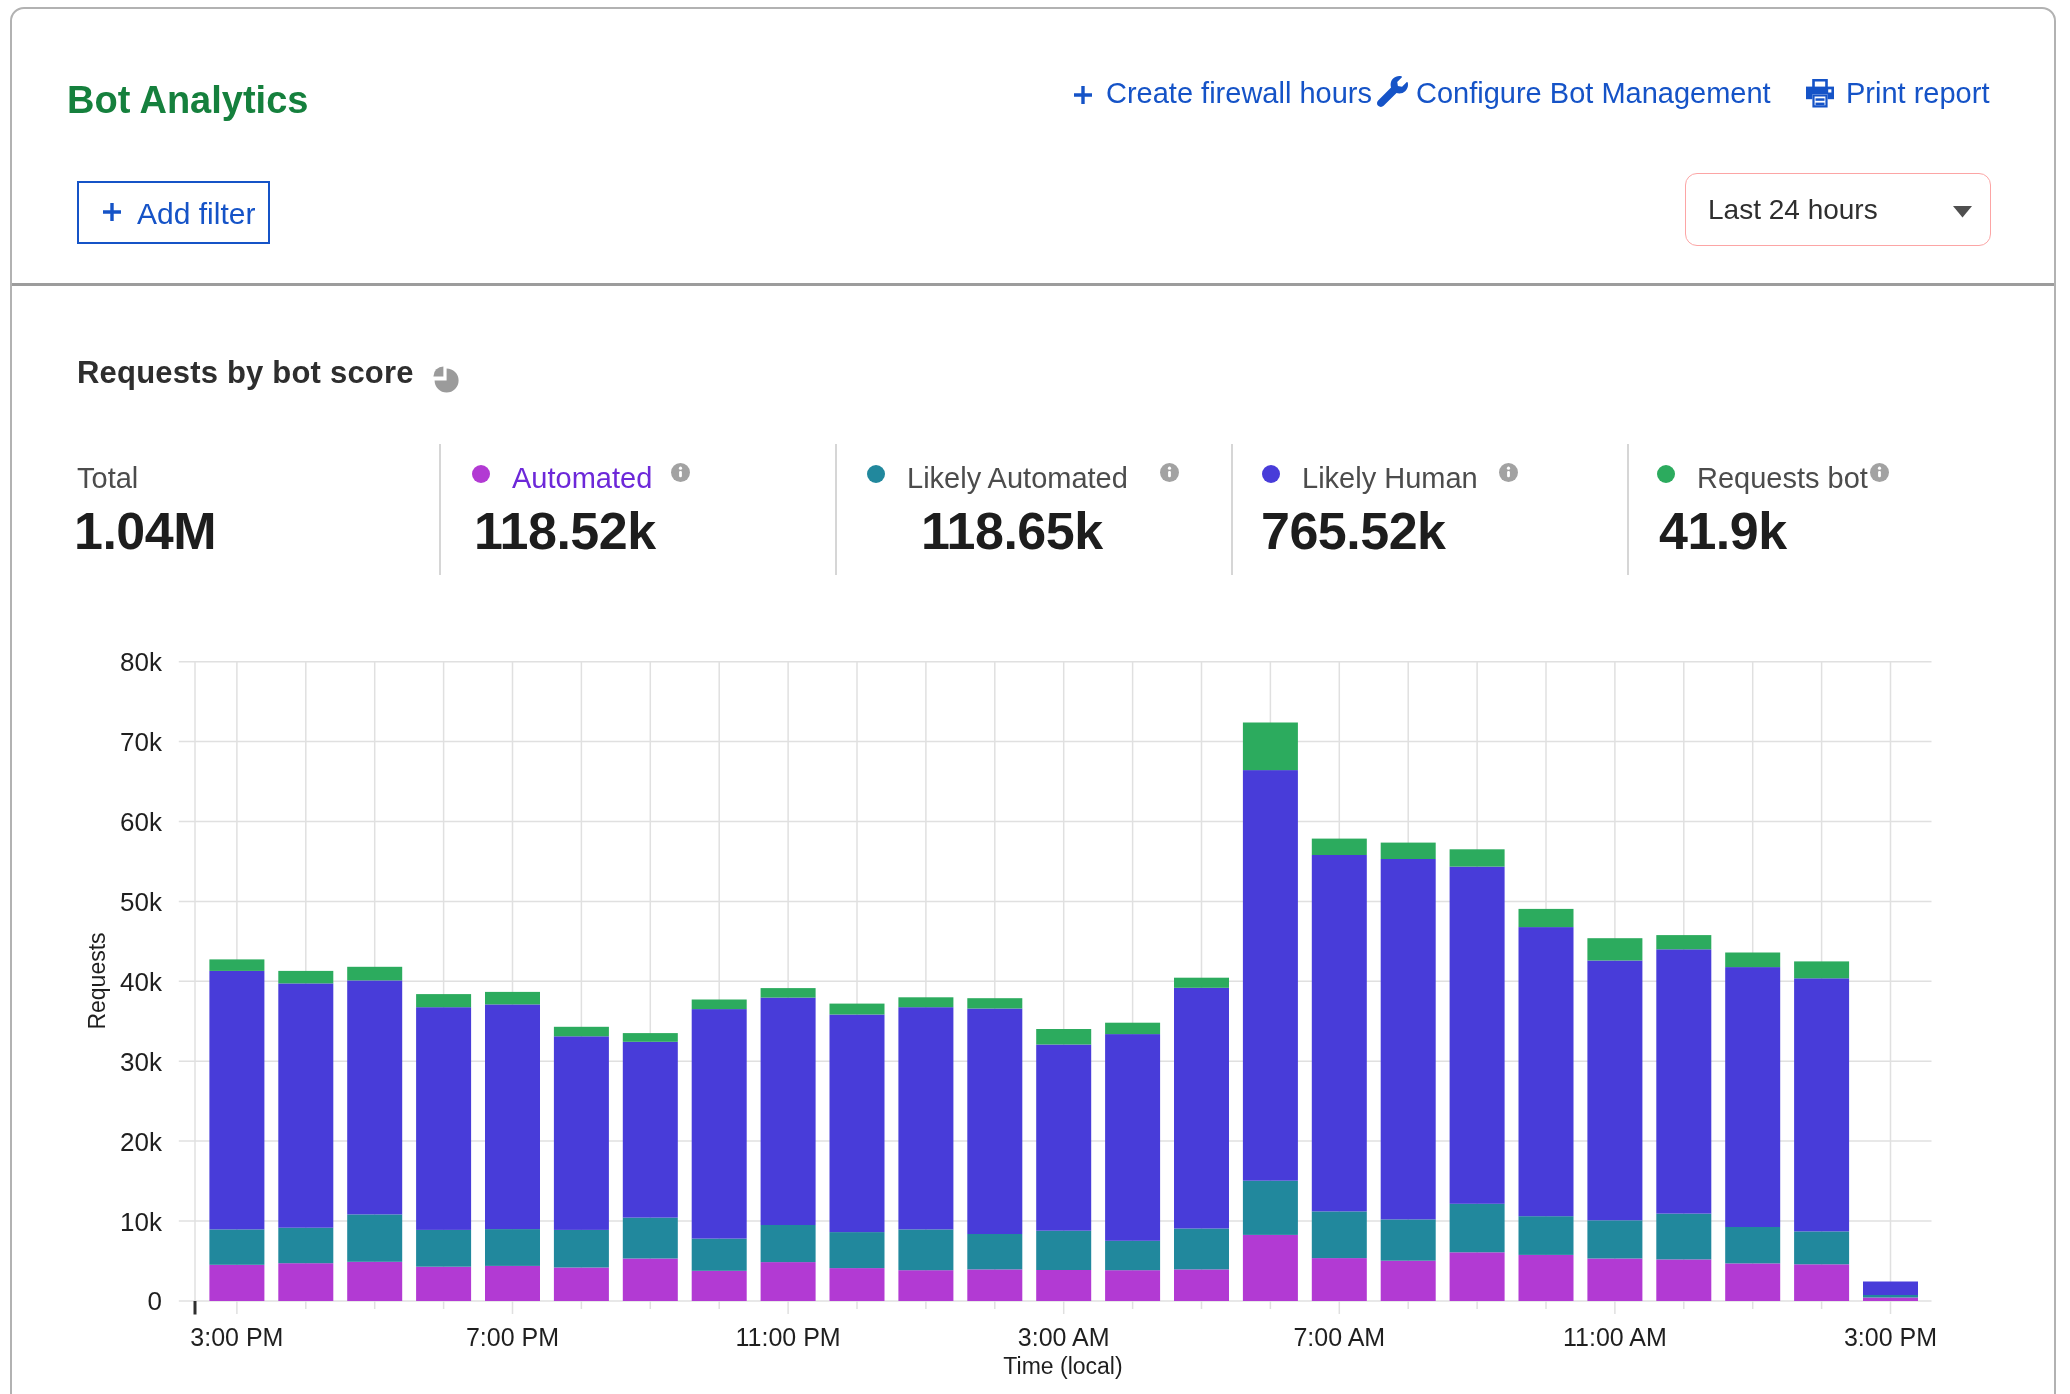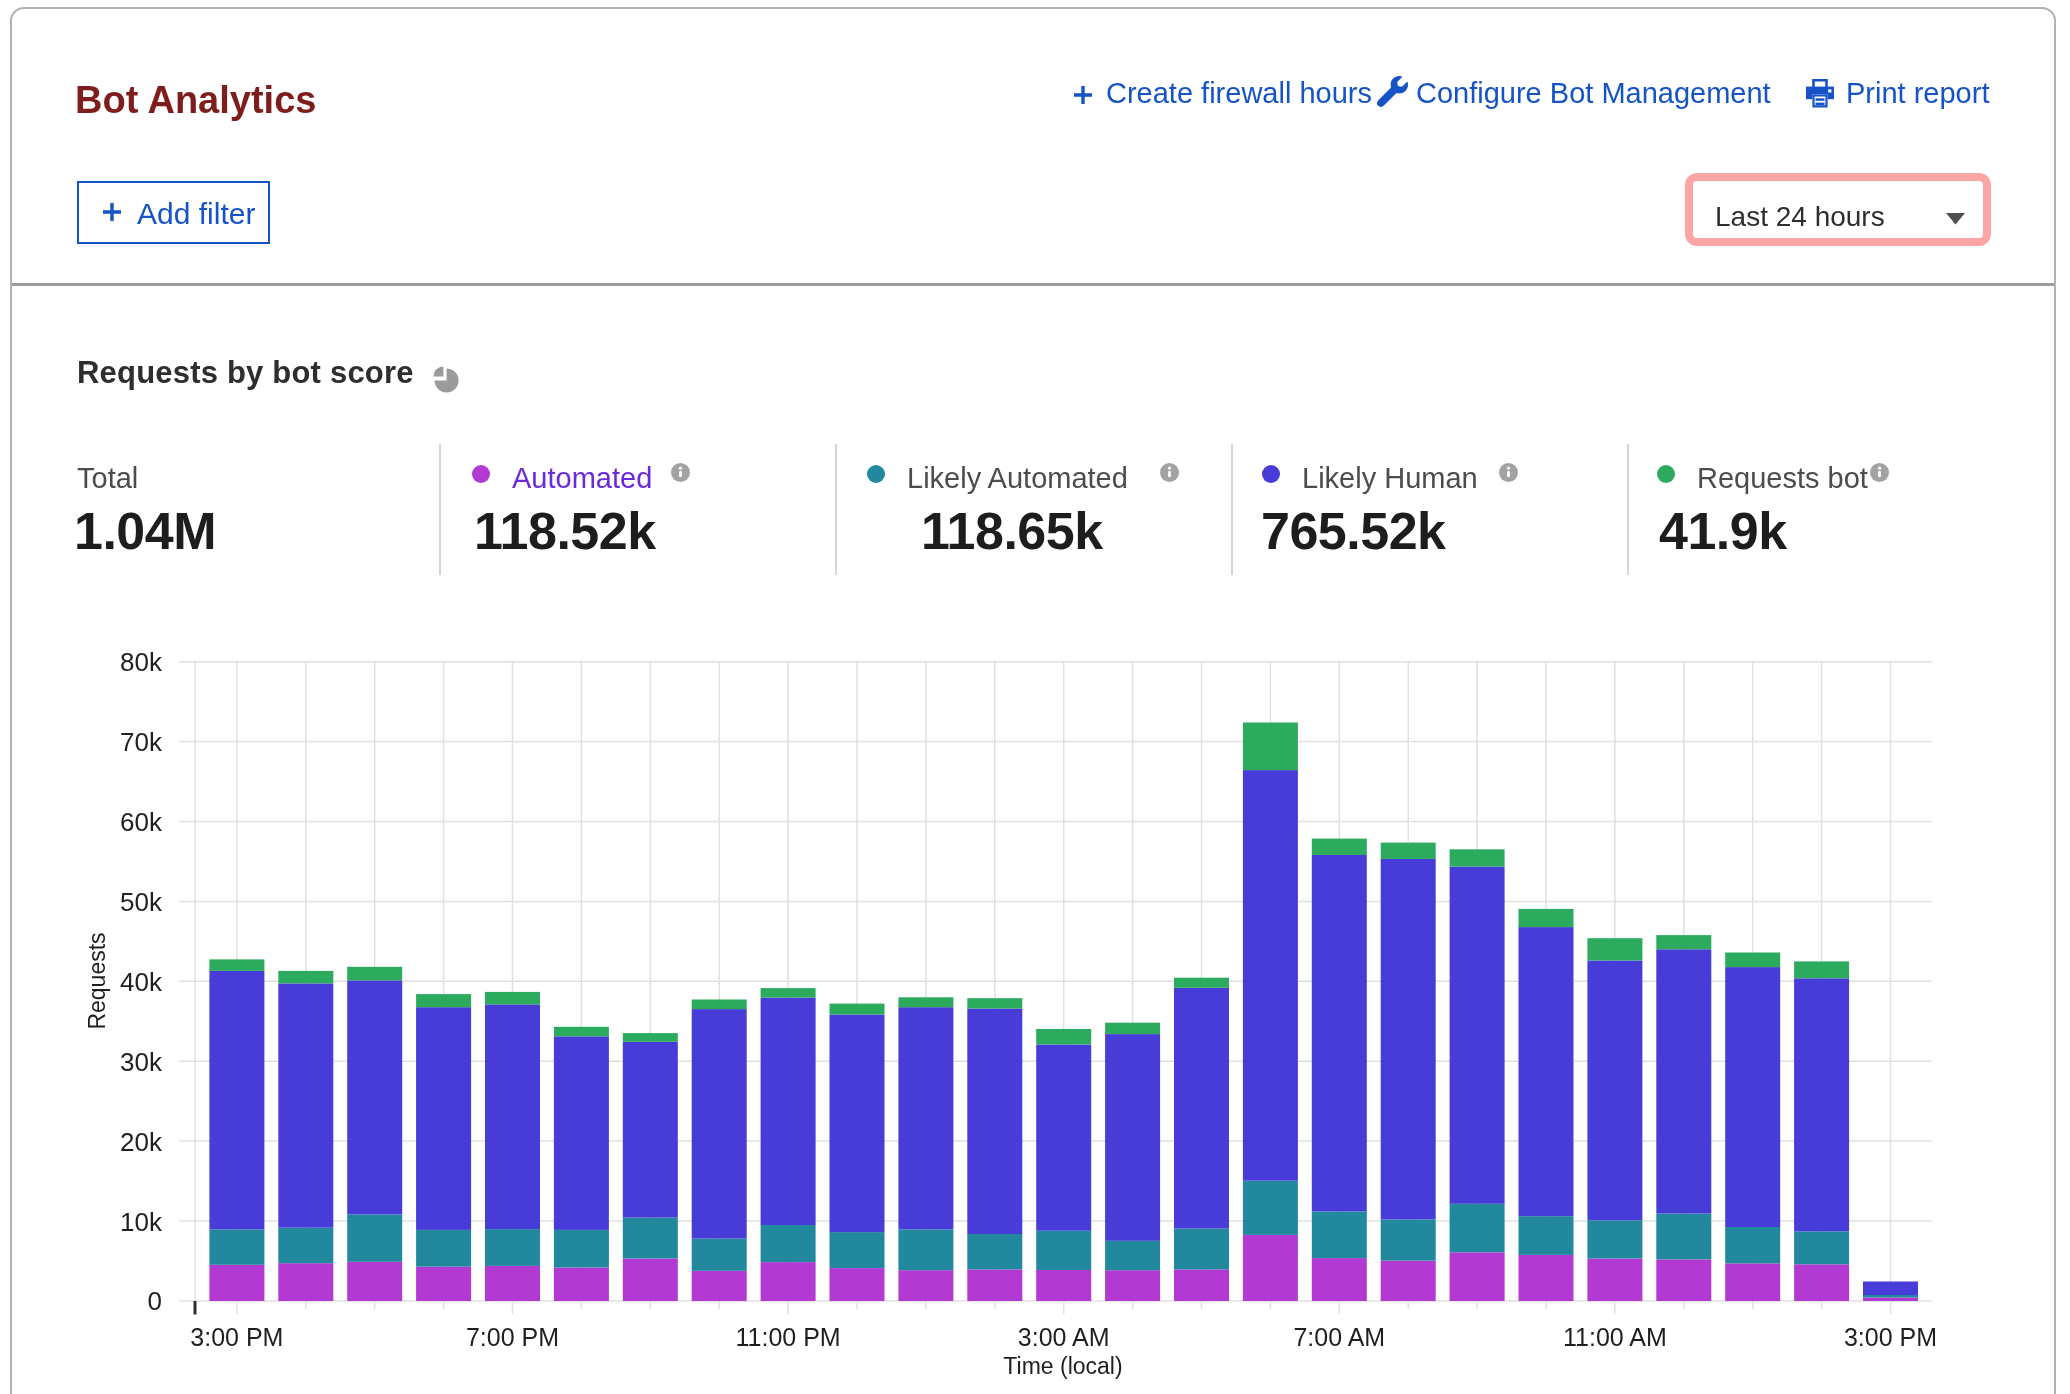--- a/index.html
+++ b/index.html
@@ -3,21 +3,21 @@
 <style>
   * { margin:0; padding:0; box-sizing:border-box; }
   html,body { width:2070px; height:1394px; background:#fff; overflow:hidden;
     font-family:"Liberation Sans", sans-serif; }
   .abs { position:absolute; }
 </style></head>
 <body>
 <div class="abs" style="left:10px;top:7px;width:2046px;height:1500px;border:2px solid #b2b2b2;border-radius:14px;"></div>
 <div class="abs" style="left:12px;top:283px;width:2042px;height:2.5px;background:#9c9c9c;"></div>
 
-<div class="abs" style="left:75px;top:80px;font-size:38px;line-height:40px;font-weight:bold;color:#7f1d1d;text-align:right;">Bot Analytics</div>
+<div class="abs" style="left:67px;top:80px;font-size:38px;line-height:40px;font-weight:bold;color:#15803d;text-align:right;">Bot Analytics</div>
 
 <div class="abs" style="left:1072px;top:79px;width:940px;font-size:29px;line-height:29px;color:#1553c7;white-space:nowrap;">
   <span style="position:absolute;left:0;top:3px;"><svg width="22" height="22" viewBox="0 0 22 22">
         <path d="M11 2 V20 M2 11 H20" stroke="#1553c7" stroke-width="3.4"></path>
       </svg></span>
   <span style="position:absolute;left:34px;top:0;">Create firewall hours</span>
   <span style="position:absolute;left:305px;top:-3px;"><svg width="31" height="31" viewBox="0 0 512 512">
         <path fill="#1553c7" d="M507.73 109.1c-2.24-9.03-13.54-12.09-20.12-5.51l-74.36 74.36-67.88-11.31-11.31-67.88 74.36-74.36c6.62-6.62 3.43-17.9-5.66-20.16-47.38-11.74-99.55.91-136.58 37.93-39.64 39.64-50.55 97.1-34.05 147.2L18.74 402.76c-24.99 24.99-24.99 65.51 0 90.5 24.99 24.99 65.51 24.99 90.5 0l213.21-213.21c50.12 16.71 107.47 5.68 147.37-34.22 37.07-37.07 49.7-89.32 37.91-136.73z"></path>
       </svg></span>
   <span style="position:absolute;left:344px;top:0;">Configure Bot Management</span>
@@ -33,21 +33,21 @@
   <span style="position:absolute;left:774px;top:0;">Print report</span>
 </div>
 
 <div class="abs" style="left:77px;top:181px;width:193px;height:63px;border:2.5px solid #1553c7;border-radius:0;">
   <span style="position:absolute;left:22px;top:18px;"><svg width="22" height="22" viewBox="0 0 22 22">
         <path d="M11 2 V20 M2 11 H20" stroke="#1553c7" stroke-width="3.4"></path>
       </svg></span>
   <span style="position:absolute;left:58px;top:14px;font-size:30px;color:#1553c7;">Add filter</span>
 </div>
 
-<div class="abs" style="left:1685px;top:173px;width:306px;height:73px;border:8px solid #fca5a5;border-radius:12px;">
+<div class="abs" style="left:1685px;top:173px;width:306px;height:73px;border:1px solid #fca5a5;border-radius:12px;">
   <span style="position:absolute;left:22px;top:20px;font-size:28px;color:#2f2f2f;">Last 24 hours</span>
   <span style="position:absolute;right:17px;top:30px;"><svg width="21" height="13" viewBox="0 0 21 13">
         <path d="M1 1 h19 l-9.5 11.5 z" fill="#4f4f4f"></path>
       </svg></span>
 </div>
 
 <div class="abs" style="left:77px;top:357px;font-size:31px;line-height:32px;font-weight:bold;letter-spacing:0.2px;color:#2e2e2e;">Requests by bot score</div>
 <div class="abs" style="left:432px;top:366px;"><svg width="27" height="27" viewBox="0 0 27 27">
       <path d="M14.6 2.6 A 12 12 0 1 1 2.6 14.6 L 14.6 14.6 Z" fill="#9b9b9b"></path>
       <path d="M11.4 0.4 L 11.4 10.4 L 1.4 10.4 A 10 10 0 0 1 11.4 0.4 Z" fill="#9b9b9b"></path>

